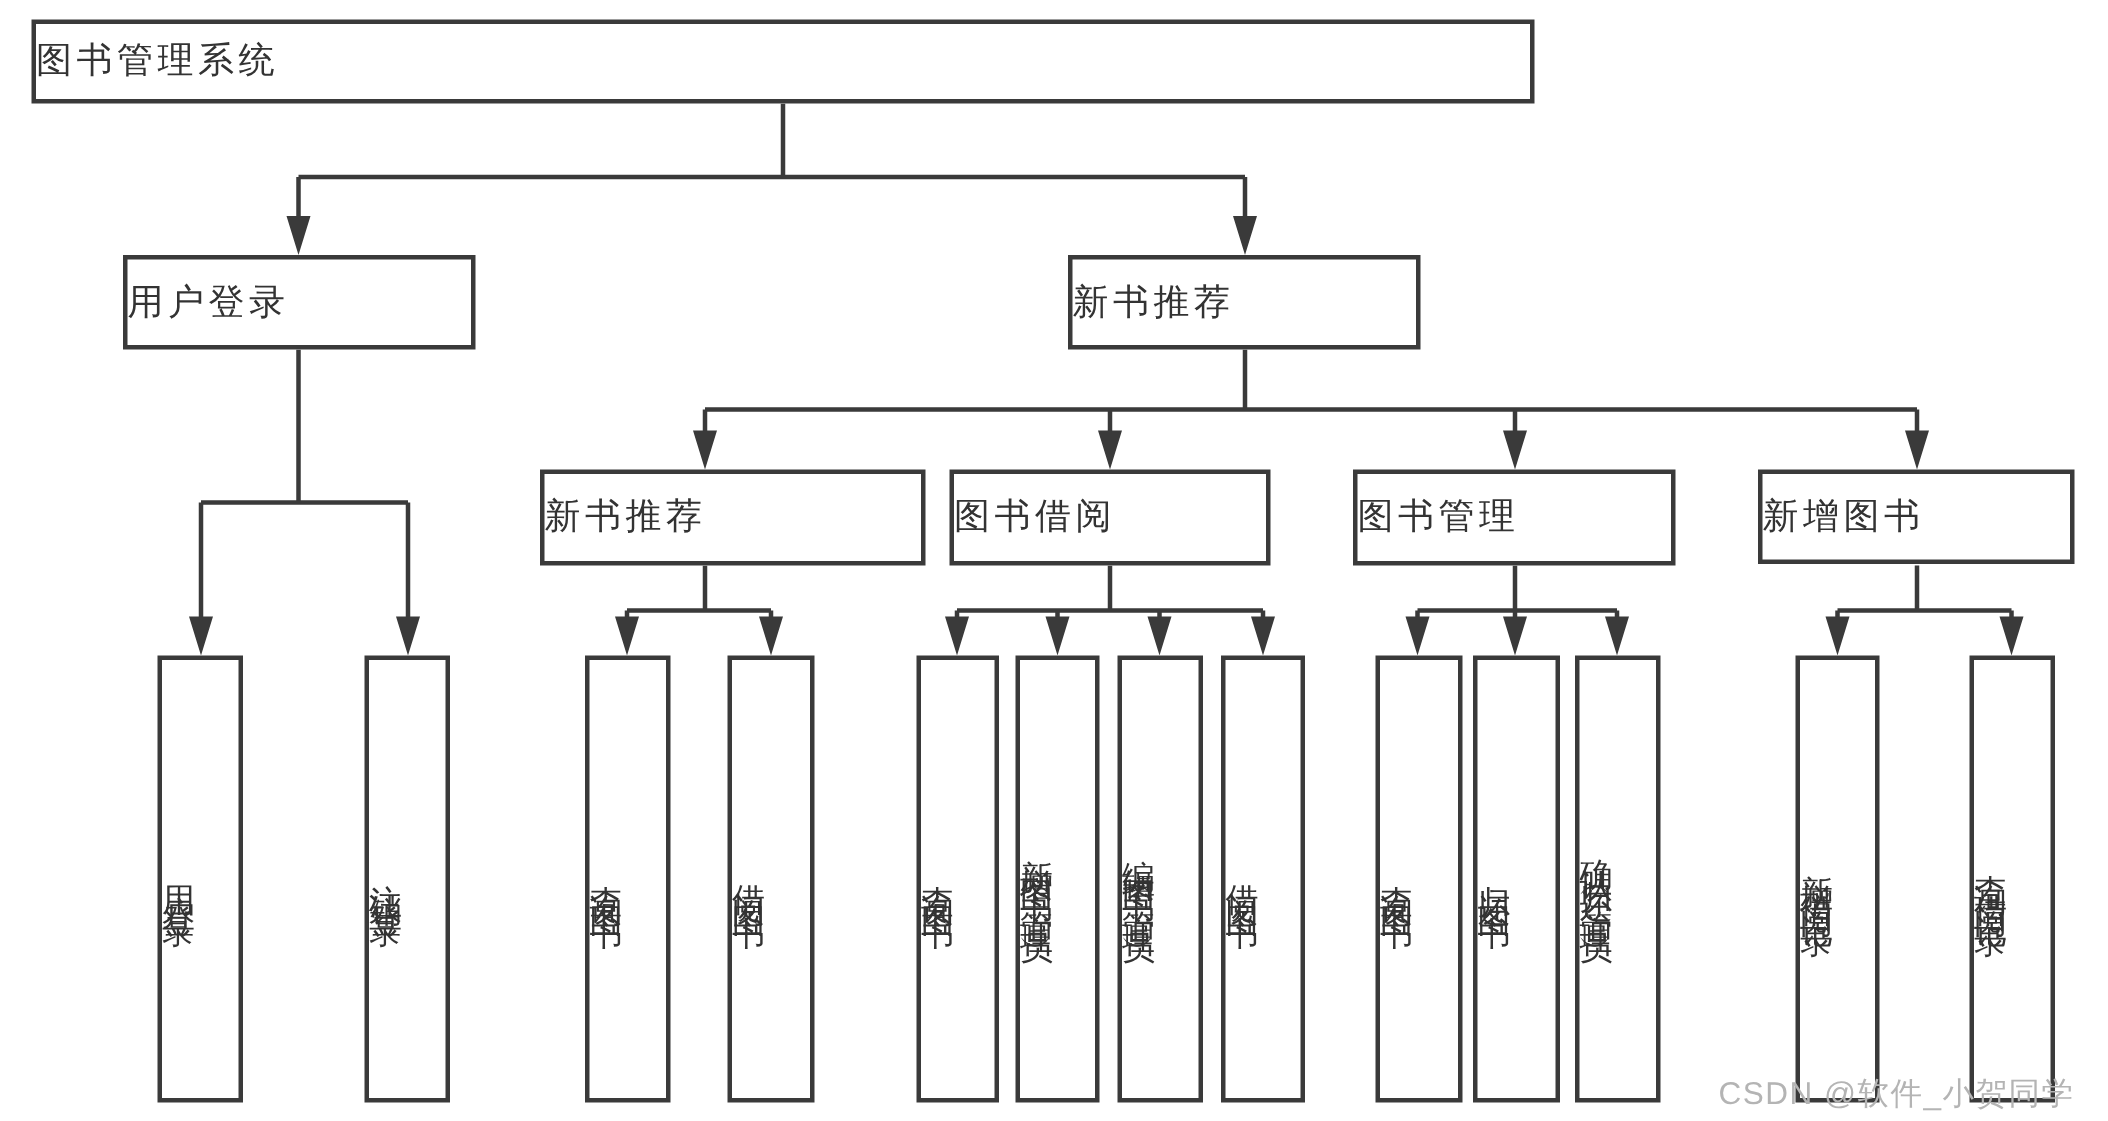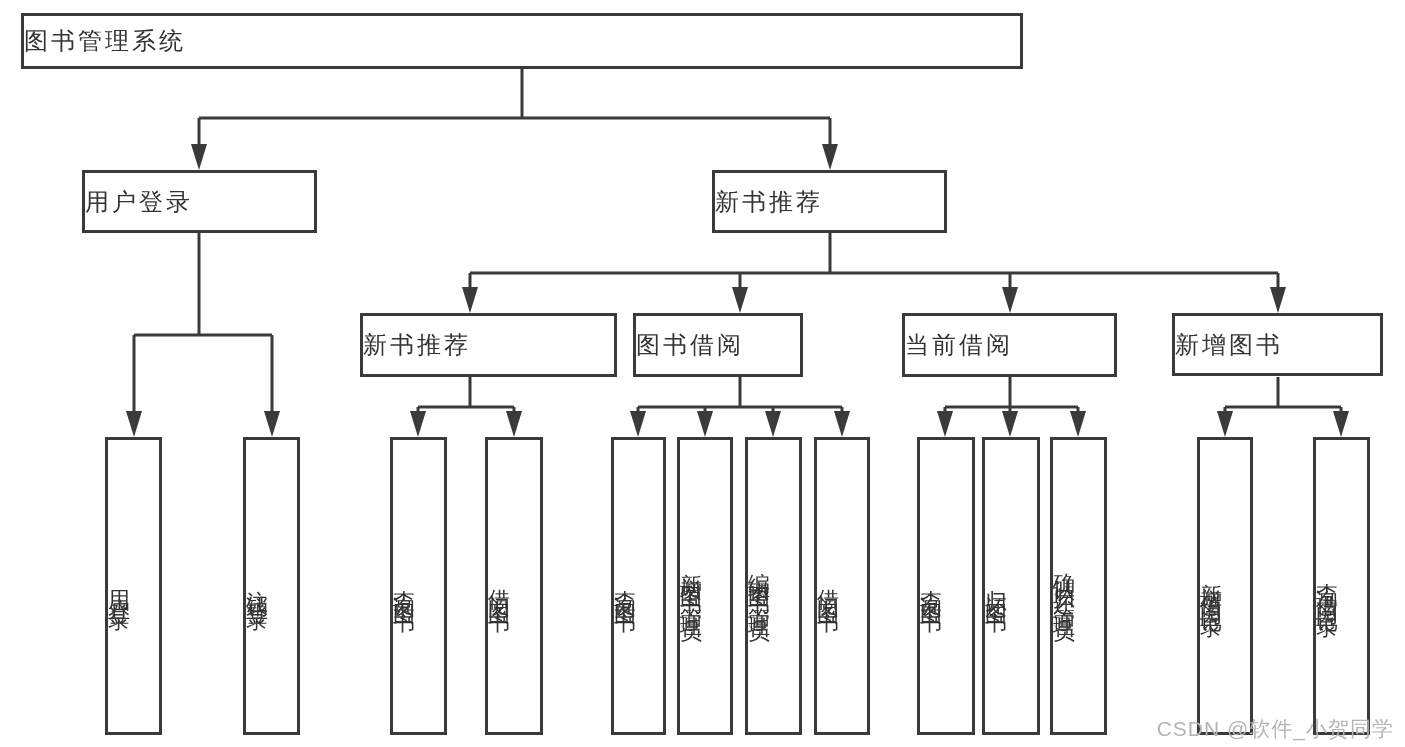--- a/index.html
+++ b/index.html
@@ -40,21 +40,21 @@
   .leaf { top: 437px; height: 298px; }
   .leaf .lbl {
     writing-mode: vertical-rl;
     text-orientation: mixed;
     font-size: 22px;
     letter-spacing: 7px;
     white-space: normal;
   }
   .watermark {
     position: absolute;
-    right: 11px; bottom: 4px;
+    right: 22px; bottom: 4px;
     font-size: 21px;
     color: var(--watermark);
     letter-spacing: 1px;
     white-space: nowrap;
   }
 </style>
 </head>
 <body>
 
 <div class="stage">
@@ -87,25 +87,25 @@
   <div class="node" style="left:82px;top:170px;width:235px;height:63px">
     <span class="lbl">用户登录</span>
   </div>
   <div class="node" style="left:712px;top:170px;width:235px;height:63px">
     <span class="lbl">新书推荐</span>
   </div>
 
   <div class="node" style="left:360px;top:313px;width:257px;height:64px">
     <span class="lbl">新书推荐</span>
   </div>
-  <div class="node" style="left:633px;top:313px;width:170px;height:64px">
+  <div class="node" style="left:633px;top:313px;width:214px;height:64px">
     <span class="lbl">图书借阅</span>
   </div>
   <div class="node" style="left:902px;top:313px;width:215px;height:64px">
-    <span class="lbl">当前借阅</span>
+    <span class="lbl">图书管理</span>
   </div>
   <div class="node" style="left:1172px;top:313px;width:211px;height:63px">
     <span class="lbl">新增图书</span>
   </div>
 
   <div class="node leaf" style="left:105px;width:57px">
     <span class="lbl">用户登录</span>
   </div>
   <div class="node leaf" style="left:243px;width:57px">
     <span class="lbl">注销登录</span>

